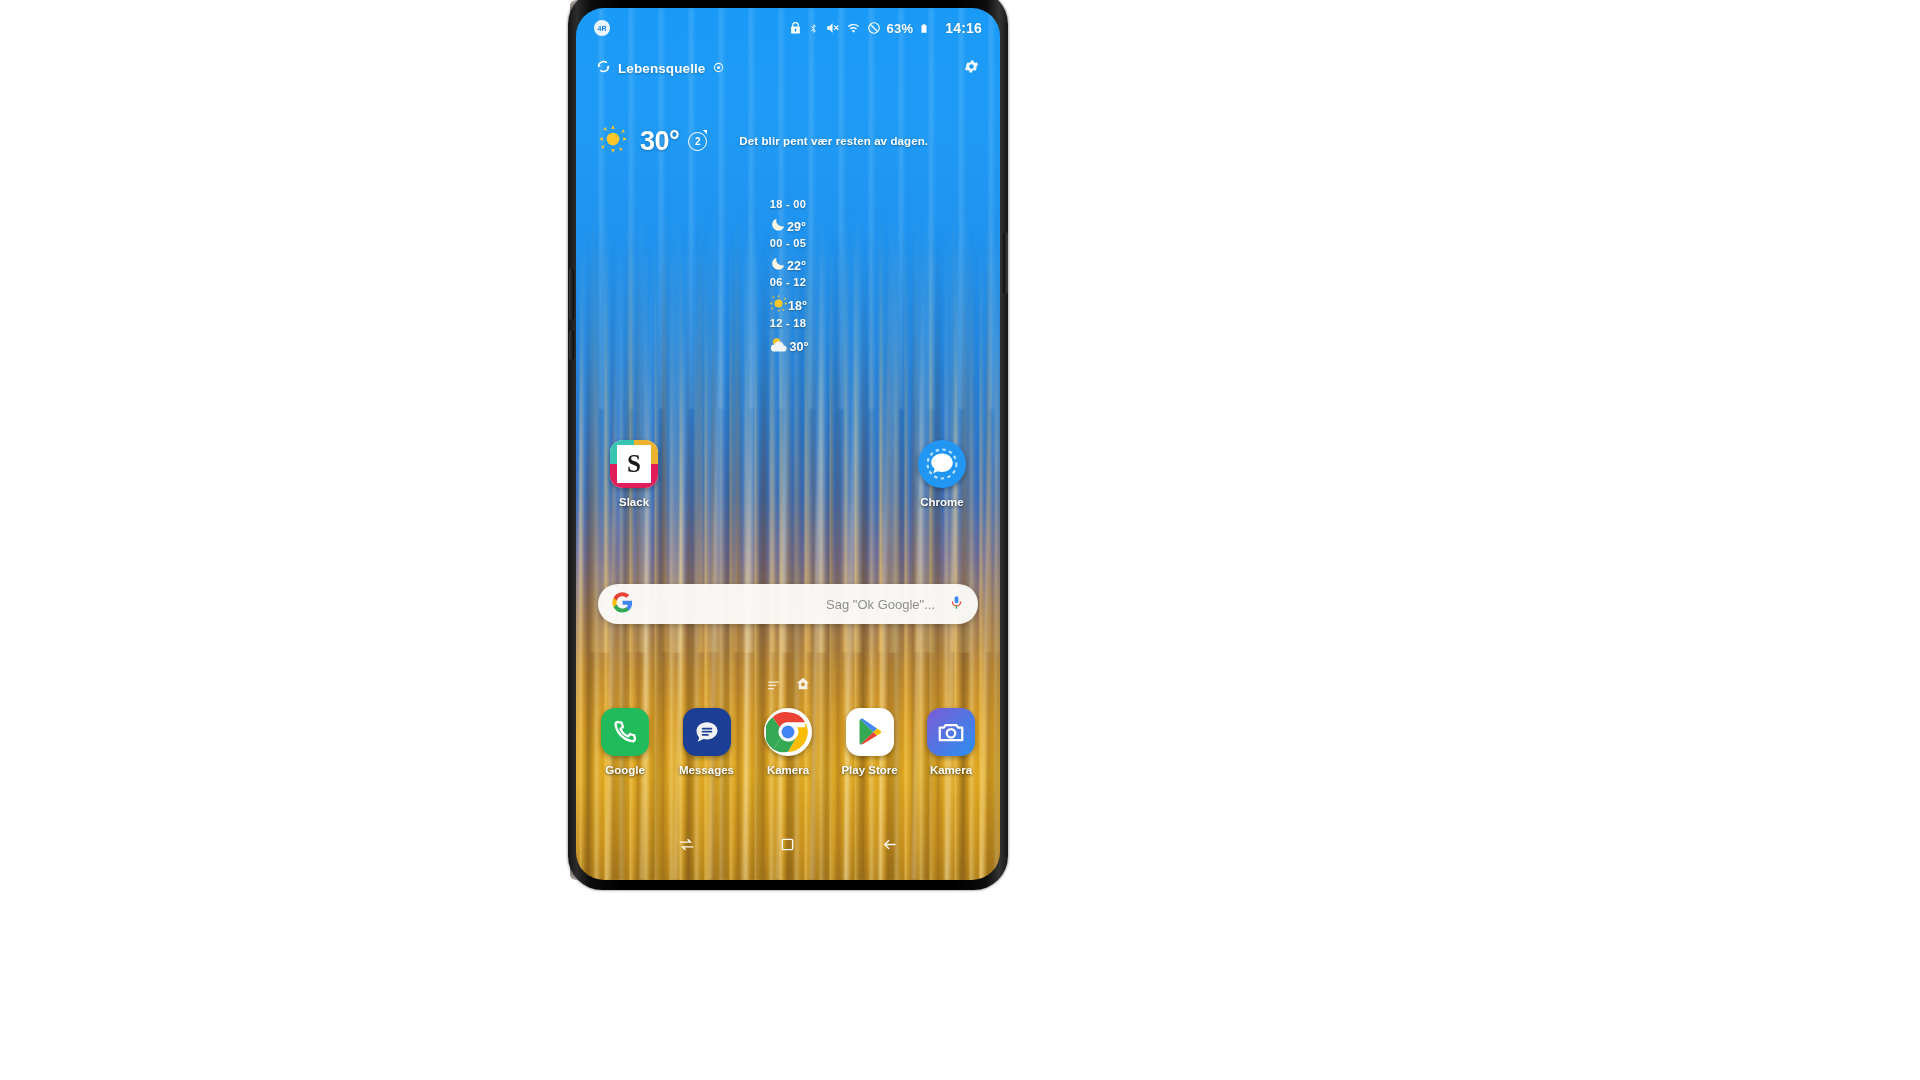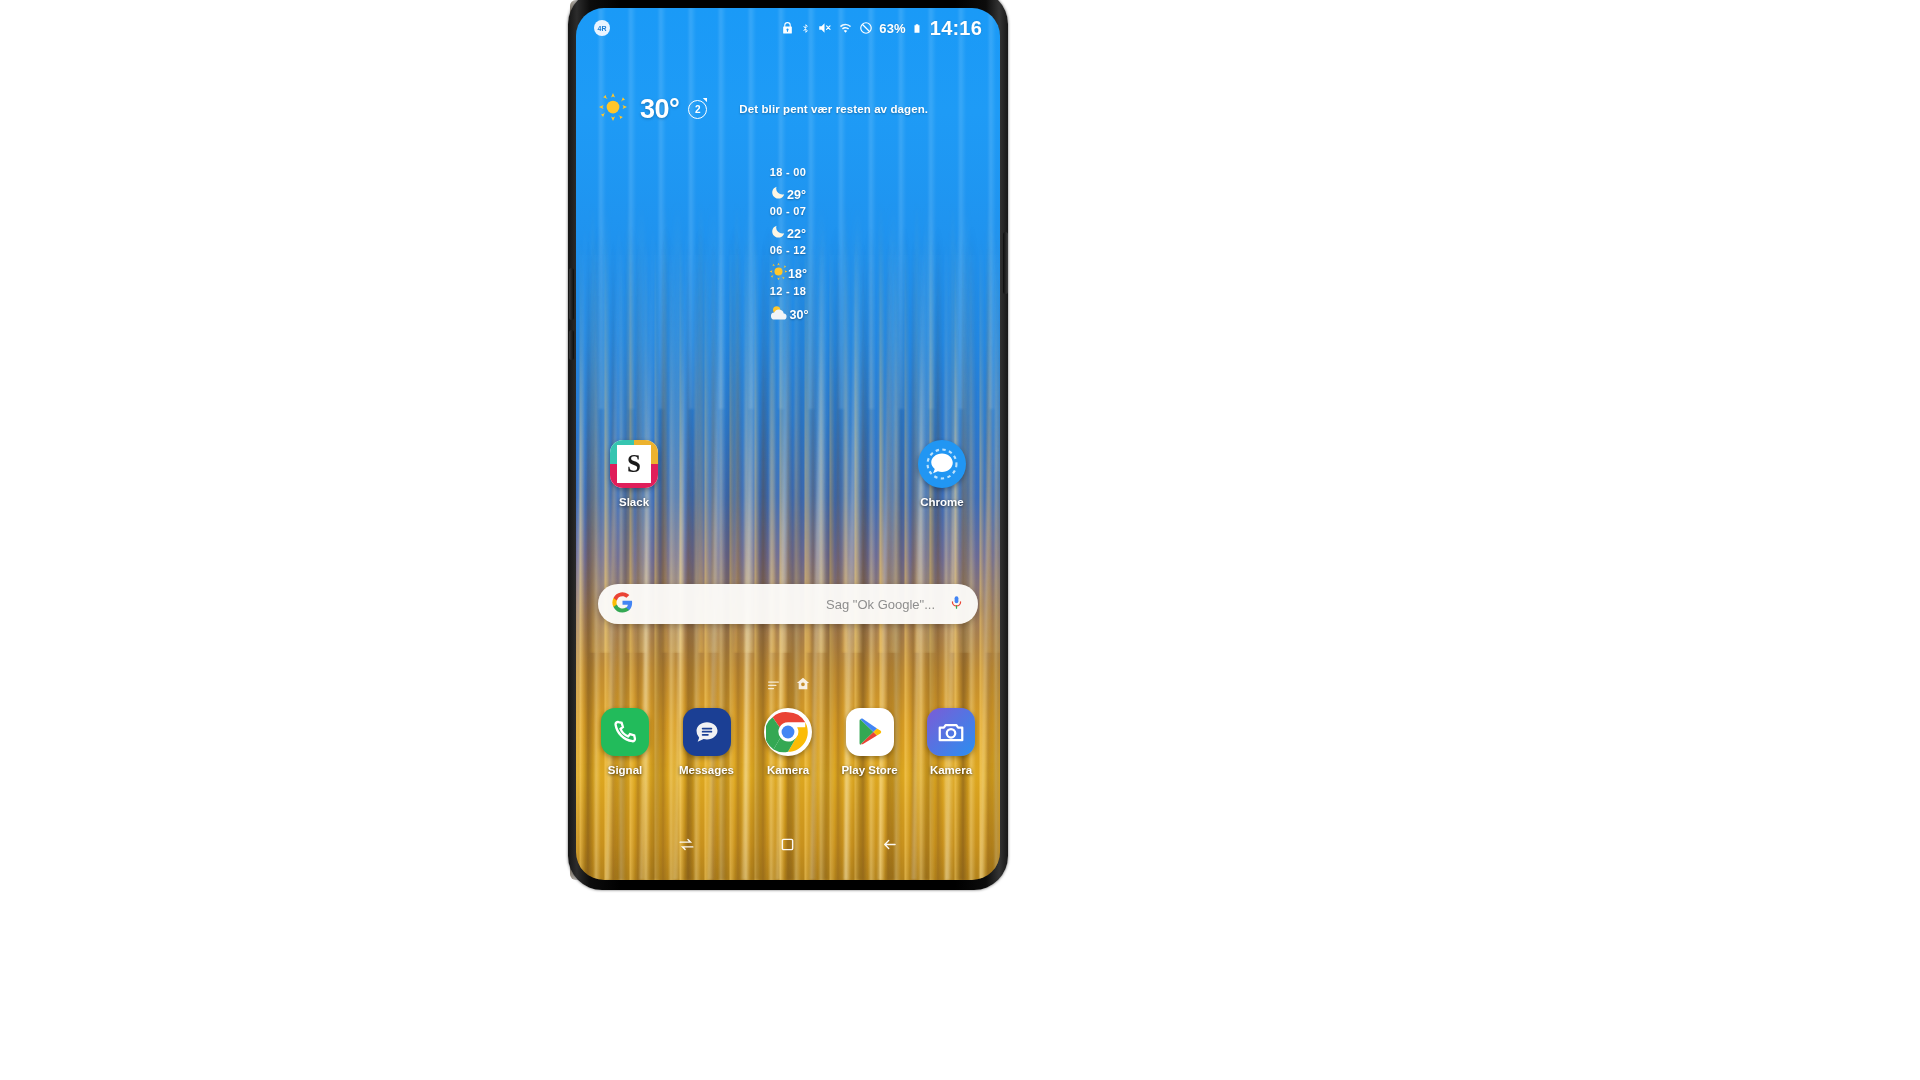--- a/index.html
+++ b/index.html
@@ -87,21 +87,21 @@
   .statusbar{ position:absolute; left:0; right:0; top:0; height:40px;
     display:flex; align-items:center; justify-content:space-between;
     padding:0 18px; color:#fff; }
   .sb-left{ display:flex; align-items:center; gap:5px; }
   .sb-right{ display:flex; align-items:center; gap:6px; font-size:13px; font-weight:700;
              letter-spacing:.2px; text-shadow:0 0 2px rgba(0,0,0,.18); }
   .vr-badge{ width:16px; height:16px; border-radius:50%; background:#eaf4ff;
     color:#1c7ed6; font-size:7px; font-weight:700; display:flex; align-items:center;
     justify-content:center; line-height:1; }
   .sb-ico{ display:inline-flex; align-items:center; }
-  .sb-time{ font-size:20px; font-weight:700; margin-left:2px; }
+  .sb-time{ font-size:14px; font-weight:700; margin-left:10px; }
   .sb-pct { font-size:13px; font-weight:700; }
 
   
   .weather{ position:absolute; left:0; right:0; top:44px; color:#fff; }
   .w-head{ display:flex; align-items:center; padding:0 20px; height:32px; }
   .w-head .title{ font-size:13.5px; font-weight:700; margin-left:7px; letter-spacing:.1px;
                   text-shadow:0 1px 2px rgba(0,0,0,.25); }
   .w-head .pin{ margin-left:8px; opacity:.95; }
   .w-gear{ margin-left:auto; opacity:.97; }
 
@@ -233,20 +233,42 @@
         <span class="sb-ico">
           <svg width="10" height="15" viewBox="0 0 24 24" fill="#fff">
               <path d="M9 2h6v2h3v18H6V4h3V2z"></path>
             </svg>
         </span>
         <span class="sb-time">14:16</span>
       </div>
     </div>
 
     <div class="weather">
+      <div class="w-head">
+        <span>
+          <svg width="15" height="15" viewBox="0 0 24 24" fill="none" stroke="#fff" stroke-width="2.4" stroke-linecap="round">
+            <path d="M20 12a8 8 0 01-12.6 6.5"></path>
+              <path d="M4 12A8 8 0 0116.6 5.5"></path>
+            <path d="M4.2 8.6L4 12.4l3.6-1.2" fill="#fff" stroke="none"></path>
+            <path d="M19.8 15.4L20 11.6l-3.6 1.2" fill="#fff" stroke="none"></path>
+          </svg>
+        </span>
+        <span class="title">Lebensquelle</span>
+        <span class="pin">
+          <svg width="11" height="11" viewBox="0 0 24 24" fill="#fff">
+              <circle cx="12" cy="12" r="9" fill="none" stroke="#fff" stroke-width="2.2"></circle>
+              <circle cx="12" cy="12" r="3.5"></circle>
+            </svg>
+        </span>
+        <span class="w-gear">
+          <svg width="17" height="17" viewBox="0 0 24 24" fill="#fff">
+              <path d="M19.4 13a7.6 7.6 0 000-2l2-1.6-2-3.4-2.4 1a7.6 7.6 0 00-1.7-1L15 3.4h-4l-.3 2.6c-.6.3-1.2.6-1.7 1l-2.4-1-2 3.4L4.6 11a7.6 7.6 0 000 2l-2 1.6 2 3.4 2.4-1c.5.4 1.1.7 1.7 1l.3 2.6h4l.3-2.6c.6-.3 1.2-.6 1.7-1l2.4 1 2-3.4-2-1.6zM12 15.2A3.2 3.2 0 1112 8.8a3.2 3.2 0 010 6.4z"></path>
+            </svg>
+        </span>
+      </div>
 
       <div class="w-main">
         <span>
           <svg width="30" height="30" viewBox="0 0 24 24">
               <g fill="#ffc629">
                 <circle cx="12" cy="12" r="5.1"></circle>
                 <path d="M12 .8l1.6 3.6L12 3.6l-1.6.8zM12 23.2l1.6-3.6-1.6.8-1.6-.8zM.8 12l3.6-1.6-.8 1.6.8 1.6zM23.2 12l-3.6-1.6.8 1.6-.8 1.6zM4.1 4.1l3.7 1.4-1.3-1.3-.2-1.8zM19.9 19.9l-3.7-1.4 1.3 1.3.2 1.8zM4.1 19.9l1.4-3.7-1.3 1.3-1.8.2zM19.9 4.1l-1.4 3.7 1.3-1.3 1.8-.2z"></path>
               </g>
             </svg>
         </span>
@@ -261,21 +283,21 @@
           <div class="fc-row">
             <span>
               <svg width="17" height="17" viewBox="0 0 24 24" fill="#fdf6e3">
                   <path d="M20 14.5A8.6 8.6 0 019.2 3.8a8.6 8.6 0 1010.8 10.7z"></path>
                 </svg>
             </span>
             <span class="fc-val">29°</span>
           </div>
         </div>
         <div class="fc">
-          <div class="fc-range">00 - 07</div>
+          <div class="fc-range">00 - 05</div>
           <div class="fc-row">
             <span>
               <svg width="17" height="17" viewBox="0 0 24 24" fill="#fdf6e3">
                   <path d="M20 14.5A8.6 8.6 0 019.2 3.8a8.6 8.6 0 1010.8 10.7z"></path>
                 </svg>
             </span>
             <span class="fc-val">22°</span>
           </div>
         </div>
         <div class="fc">
@@ -361,21 +383,21 @@
       </span>
     </div>
 
     <div class="dock">
       <div class="app">
         <div class="app-ico ic-phone">
           <svg width="28" height="28" viewBox="0 0 24 24" fill="none" stroke="#fff" stroke-width="2" stroke-linecap="round">
             <path d="M6.5 3.5l2.6.6 1.1 3.6-2 1.6a11.5 11.5 0 006.5 6.5l1.6-2 3.6 1.1.6 2.6a2 2 0 01-2.1 2.4A17 17 0 013.9 5.6 2 2 0 016.5 3.5z"></path>
           </svg>
         </div>
-        <div class="app-label">Signal</div>
+        <div class="app-label">Google</div>
       </div>
       <div class="app">
         <div class="app-ico ic-msg">
           <svg width="28" height="28" viewBox="0 0 24 24">
             <path d="M12 3.6c5 0 9 3.3 9 7.4 0 4.1-4 7.4-9 7.4-1 0-2-.1-2.9-.4L4 20.3l1.3-3.4A7.7 7.7 0 013 11c0-4.1 4-7.4 9-7.4z" fill="#f1f2f4"></path>
             <g fill="#1b3f94">
                 <rect x="7.5" y="8.3" width="9" height="1.5" rx=".75"></rect>
                 <rect x="7.5" y="11" width="9" height="1.5" rx=".75"></rect>
                 <rect x="7.5" y="13.7" width="6" height="1.5" rx=".75"></rect>
               </g>

